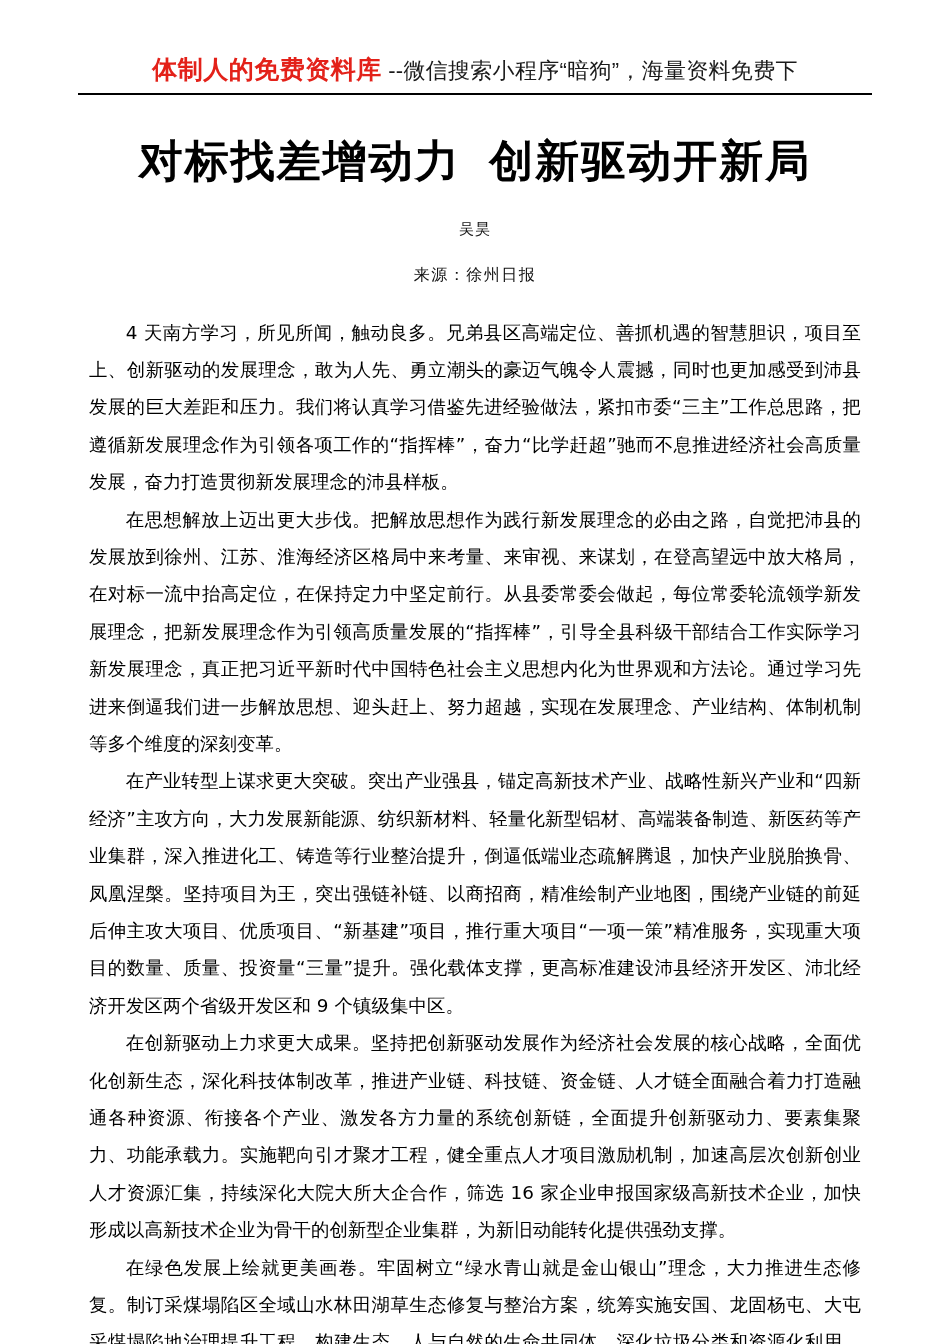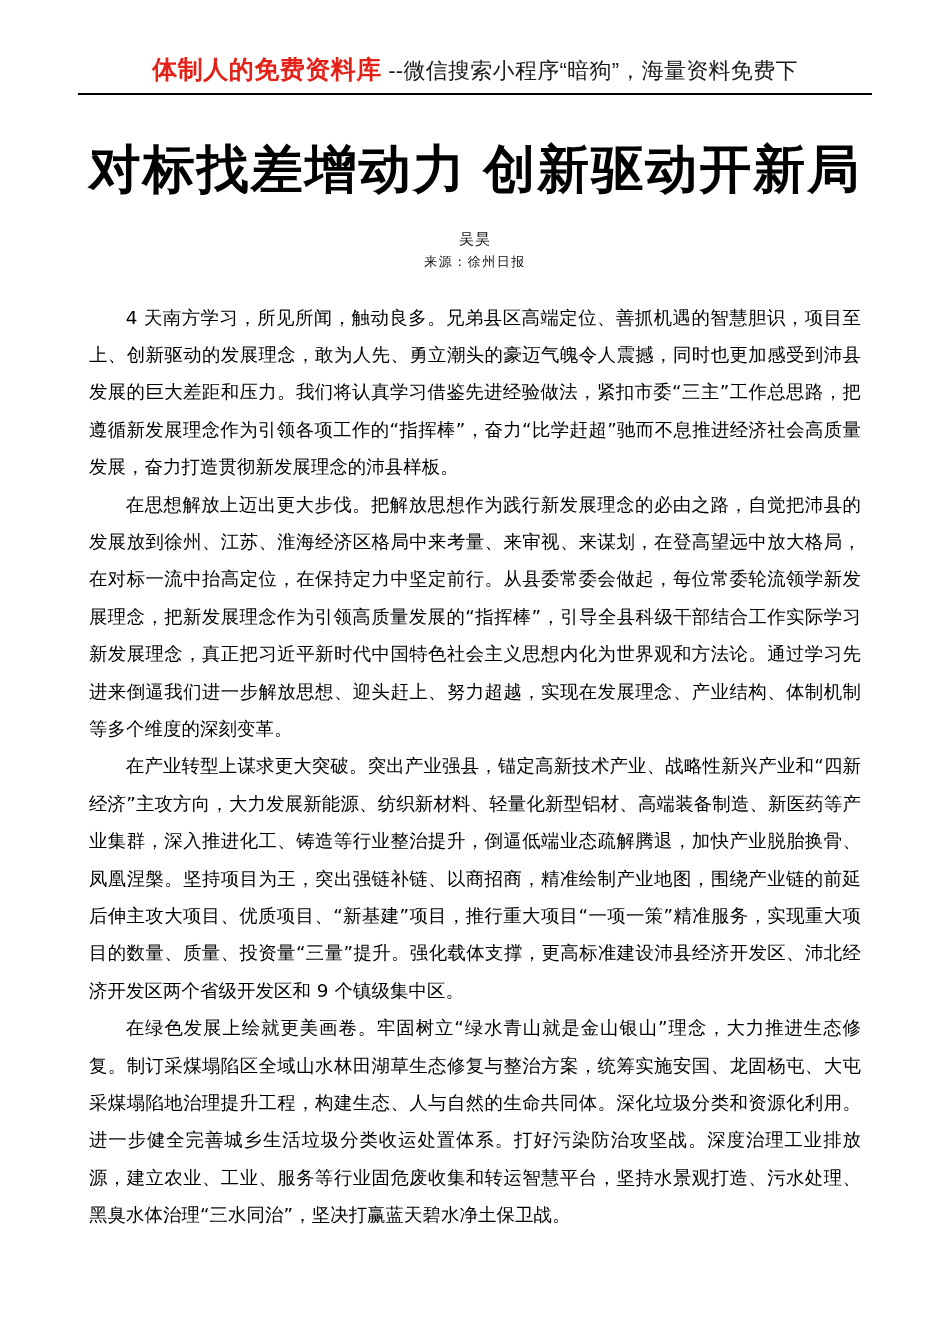--- a/index.html
+++ b/index.html
@@ -53,40 +53,40 @@
     height: 2px;
     background: #000000;
   }
 
   
   .title-block {
     margin-top: 42px;
     text-align: center;
   }
   .doc-title {
-    font-family: Liberation Sans, sans-serif;
+    font-family: Liberation Mono, monospace;
     font-weight: bold;
-    font-size: 52px;
+    font-size: 44px;
     letter-spacing: 2px;
     line-height: 1.25;
     color: #000;
     margin: 17px;
   }
   .byline {
     font-family: "DejaVu Serif", "Liberation Serif", serif;
     font-size: 15px;
     color: #111;
     margin-top: 28px;
     letter-spacing: 1px;
   }
   .source {
     font-family: "DejaVu Serif", "Liberation Serif", serif;
-    font-size: 13px;
+    font-size: 16px;
     color: #111;
-    margin-top: 4px;
+    margin-top: 26px;
     letter-spacing: 1.5px;
   }
 
   
   .article {
     margin: 28px auto 0 auto;
     width: 772px;
     padding: 0;
   }
   .para {
@@ -114,17 +114,18 @@
   <div class="title-block">
     <h1 class="doc-title">对标找差增动力 创新驱动开新局</h1>
     <div class="byline">吴昊</div>
     <div class="source">来源：徐州日报</div>
   </div>
 
   <div class="article">
     <p class="para">4 天南方学习，所见所闻，触动良多。兄弟县区高端定位、善抓机遇的智慧胆识，项目至上、创新驱动的发展理念，敢为人先、勇立潮头的豪迈气魄令人震撼，同时也更加感受到沛县发展的巨大差距和压力。我们将认真学习借鉴先进经验做法，紧扣市委“三主”工作总思路，把遵循新发展理念作为引领各项工作的“指挥棒”，奋力“比学赶超”驰而不息推进经济社会高质量发展，奋力打造贯彻新发展理念的沛县样板。</p>
     <p class="para">在思想解放上迈出更大步伐。把解放思想作为践行新发展理念的必由之路，自觉把沛县的发展放到徐州、江苏、淮海经济区格局中来考量、来审视、来谋划，在登高望远中放大格局，在对标一流中抬高定位，在保持定力中坚定前行。从县委常委会做起，每位常委轮流领学新发展理念，把新发展理念作为引领高质量发展的“指挥棒”，引导全县科级干部结合工作实际学习新发展理念，真正把习近平新时代中国特色社会主义思想内化为世界观和方法论。通过学习先进来倒逼我们进一步解放思想、迎头赶上、努力超越，实现在发展理念、产业结构、体制机制等多个维度的深刻变革。</p>
     <p class="para">在产业转型上谋求更大突破。突出产业强县，锚定高新技术产业、战略性新兴产业和“四新经济”主攻方向，大力发展新能源、纺织新材料、轻量化新型铝材、高端装备制造、新医药等产业集群，深入推进化工、铸造等行业整治提升，倒逼低端业态疏解腾退，加快产业脱胎换骨、凤凰涅槃。坚持项目为王，突出强链补链、以商招商，精准绘制产业地图，围绕产业链的前延后伸主攻大项目、优质项目、“新基建”项目，推行重大项目“一项一策”精准服务，实现重大项目的数量、质量、投资量“三量”提升。强化载体支撑，更高标准建设沛县经济开发区、沛北经济开发区两个省级开发区和 9 个镇级集中区。</p>
+    <p class="para">在创新驱动上力求更大成果。坚持把创新驱动发展作为经济社会发展的核心战略，全面优化创新生态，深化科技体制改革，推进产业链、科技链、资金链、人才链全面融合着力打造融通各种资源、衔接各个产业、激发各方力量的系统创新链，全面提升创新驱动力、要素集聚力、功能承载力。实施靶向引才聚才工程，健全重点人才项目激励机制，加速高层次创新创业人才资源汇集，持续深化大院大所大企合作，筛选 16 家企业申报国家级高新技术企业，加快形成以高新技术企业为骨干的创新型企业集群，为新旧动能转化提供强劲支撑。</p>
     <p class="para">在绿色发展上绘就更美画卷。牢固树立“绿水青山就是金山银山”理念，大力推进生态修复。制订采煤塌陷区全域山水林田湖草生态修复与整治方案，统筹实施安国、龙固杨屯、大屯采煤塌陷地治理提升工程，构建生态、人与自然的生命共同体。深化垃圾分类和资源化利用。进一步健全完善城乡生活垃圾分类收运处置体系。打好污染防治攻坚战。深度治理工业排放源，建立农业、工业、服务等行业固危废收集和转运智慧平台，坚持水景观打造、污水处理、黑臭水体治理“三水同治”，坚决打赢蓝天碧水净土保卫战。</p>
 
   </div>
 
 </div>
 
 </body></html>

